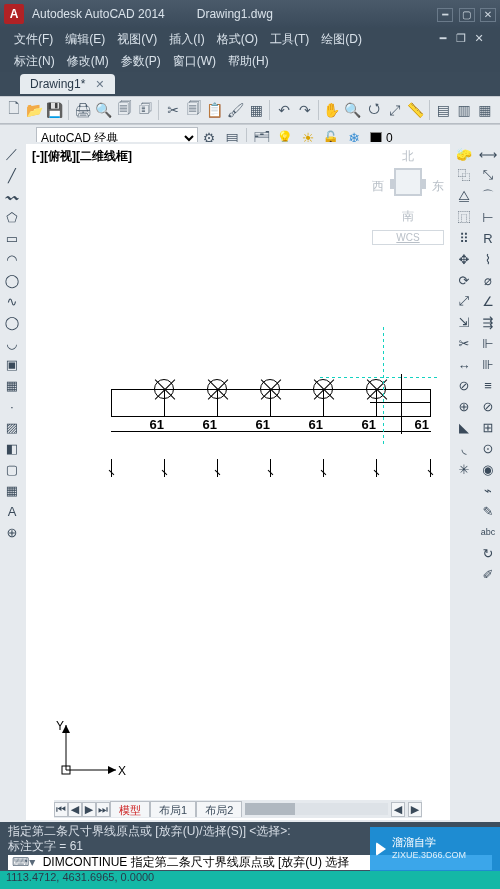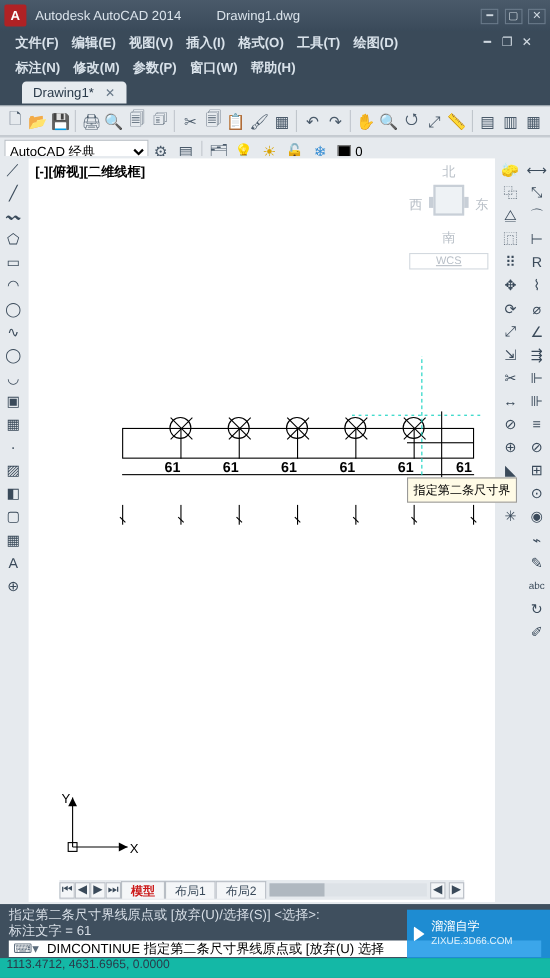--- a/index.html
+++ b/index.html
@@ -8,34 +8,34 @@
 
 .titlebar { height: 28px; background: linear-gradient(#4a5a6a,#3a4a5a); color: #d9e2ea; display: flex; align-items: center; padding: 0 4px; font-size: 12px; }
 .titlebar .logo { width: 20px; height: 20px; background: #b02225; color: #fff; display: inline-flex; align-items: center; justify-content: center; font-weight: bold; border-radius: 2px; margin-right: 8px; font-size: 12px; }
 .titlebar .apptitle { flex: 0 0 auto; margin-right: 32px; }
 .titlebar .doctitle { flex: 0 0 auto; }
 .titlebar .spacer { flex: 1; }
 .titlebar .winbtns span { display: inline-block; width: 16px; height: 14px; border: 1px solid #6a7a8a; margin-left: 2px; font-size: 10px; text-align: center; line-height: 12px; color: #cfd8e0; }
 
 
 .menubar { height: 22px; background: #3a4a59; color: #d9e2ea; display: flex; align-items: center; padding: 0 14px; font-size: 12px; }
-.menubar .menuitem { margin-right: 12px; white-space: nowrap; font-weight: bold; }
+.menubar .menuitem { margin-right: 12px; white-space: nowrap; }
 .menubar .winctl { margin-left: auto; display: flex; }
 .menubar .winctl span { width: 14px; height: 14px; font-size: 11px; text-align: center; margin-left: 4px; color: #cfd8e0; }
 
 
 .doctab-row { height: 24px; background: #3b4b5a; display: flex; align-items: center; padding-left: 20px; }
 .doctab { background: #e6ebef; color: #2a3a4a; font-size: 12px; padding: 3px 10px; border-radius: 4px 4px 0 0; display: flex; align-items: center; }
 .doctab span.close { margin-left: 10px; color: #6b7b8b; font-size: 11px; }
 
 
 .toolbar { background: #e6eaee; border-top: 1px solid #c7ccd2; border-bottom: 1px solid #b7bdc4; display: flex; align-items: center; padding: 2px 4px; }
 .toolbar .btn { width: 22px; height: 22px; display: inline-flex; align-items: center; justify-content: center; font-size: 14px; color: #4a5a6a; margin-right: 1px; }
 .toolbar .sep { width: 3px; height: 20px; border-left: 1px solid #c0c6cc; margin: 0 2px; }
-.toolbar select.workspace { width: 131px; height: 22px; font-size: 12px; border: 1px solid #b8bec5; background: #fff; }
+.toolbar select.workspace { width: 162px; height: 22px; font-size: 12px; border: 1px solid #b8bec5; background: #fff; margin-left: 32px; }
 .toolbar .color-swatch { display: inline-block; width: 12px; height: 12px; background: #000; border: 1px solid #888; margin-left: 4px; vertical-align: middle; }
 
 
 .main { position: absolute; top: 142px; bottom: 67px; left: 0; right: 0; display: flex; background: #e6eaee; }
 .left-tools, .right-tools { width: 24px; background: #e6eaee; display: flex; flex-direction: column; align-items: center; padding-top: 2px; }
 .right-tools { width: 24px; }
 .right-tools-extra { width: 24px; background: #e6eaee; display: flex; flex-direction: column; align-items: center; padding-top: 2px; }
 .tbtn { width: 20px; height: 20px; display: inline-flex; align-items: center; justify-content: center; font-size: 13px; color: #3a4a5a; margin-bottom: 1px; }
 
 .canvas-wrap { flex: 1; position: relative; background: #e6eaee; }
@@ -78,21 +78,21 @@
 
 .tooltip { position: absolute; top: 290px; right: -20px; background: #fffbe6; border: 1px solid #999; font-size: 11px; padding: 3px 5px; white-space: nowrap; }
 
 
 .ucs { position: absolute; left: 30px; bottom: 40px; width: 70px; height: 60px; pointer-events: none; }
 
 
 .layouttabs { position: absolute; left: 28px; bottom: 2px; right: 28px; height: 18px; background: #e6eaee; display: flex; align-items: center; font-size: 11px; color: #3a4a5a; }
 .layouttabs .nav { width: 14px; text-align: center; border: 1px solid #b8bec5; background: #f4f6f8; height: 15px; line-height: 13px; }
 .layouttabs .tab { padding: 1px 8px; border: 1px solid #b8bec5; border-bottom: none; background: #f4f6f8; height: 16px; }
-.layouttabs .tab.active { color: #cc1a1a; font-weight: bold; }
+.layouttabs .tab.active { color: #cc1a1a; font-weight: normal; }
 .layouttabs .scroll { flex: 1; height: 12px; margin: 0 3px; background: #dde2e7; position: relative; }
 .layouttabs .scroll .thumb { position: absolute; left: 0; width: 35%; height: 100%; background: #b0b8c0; }
 .layouttabs .arrows span { width: 14px; text-align: center; border: 1px solid #b8bec5; background: #f4f6f8; display: inline-block; height: 15px; line-height: 13px; }
 
 
 .cmdarea { position: absolute; left: 0; right: 0; bottom: 18px; height: 49px; background: #3f4f5e; color: #d7dee6; font-size: 12px; padding: 2px 8px; font-family: SimSun, monospace; line-height: 15px; overflow: hidden; }
 .cmdarea .promptline { white-space: nowrap; }
 .cmdarea .cmdline { background: #fff; color: #000; padding: 0 4px; margin-top: 1px; white-space: nowrap; }
 .cmdarea .cmdline .icon { color: #5a6a7a; margin-right: 4px; }
 
@@ -263,21 +263,20 @@
         <div class="dim-text" style="left:244px">61</div>
         <div class="dim-text" style="left:297px">61</div>
         <div class="dim-text" style="left:350px">61</div>
       </div>
 
       <div class="cursor-cross-h"></div>
       <div class="cursor-cross-v"></div>
       <div class="cursor-pick"></div>
       <div class="cursor-pick-v"></div>
 
-      <div class="tooltip">指定第二条尺寸界</div>
 
       <svg class="ucs" viewBox="0 0 70 60">
         <line x1="10" y1="50" x2="60" y2="50" stroke="#000"></line>
         <line x1="10" y1="50" x2="10" y2="5" stroke="#000"></line>
         <polygon points="60,50 52,46 52,54" fill="#000"></polygon>
         <polygon points="10,5 6,13 14,13" fill="#000"></polygon>
         <rect x="6" y="46" width="8" height="8" fill="none" stroke="#000"></rect>
         <text x="62" y="55" font-size="12">X</text>
         <text x="0" y="10" font-size="12">Y</text>
       </svg>

